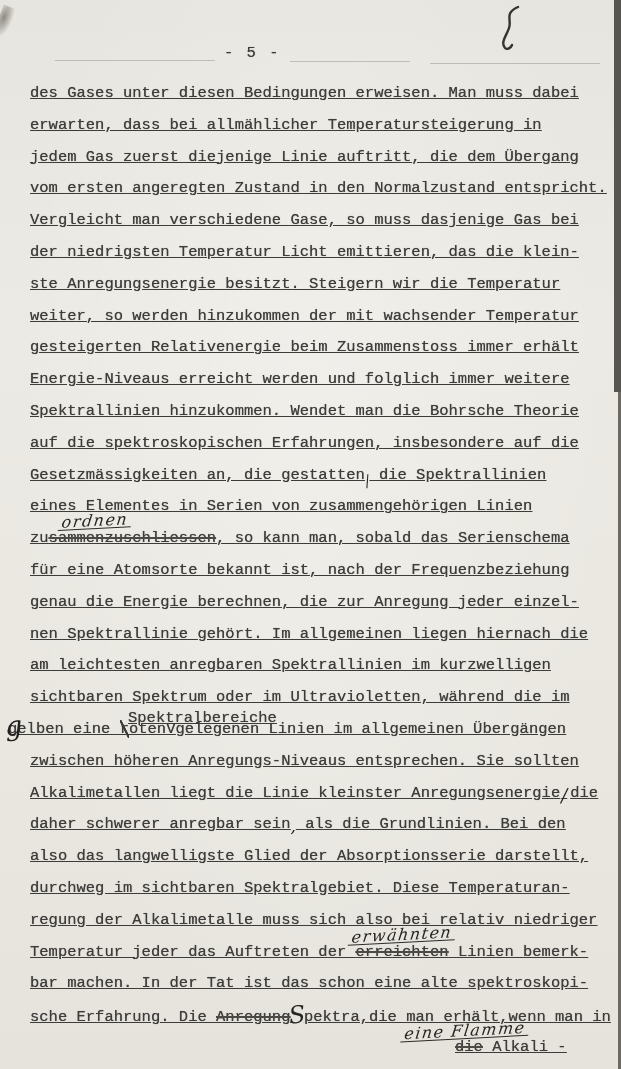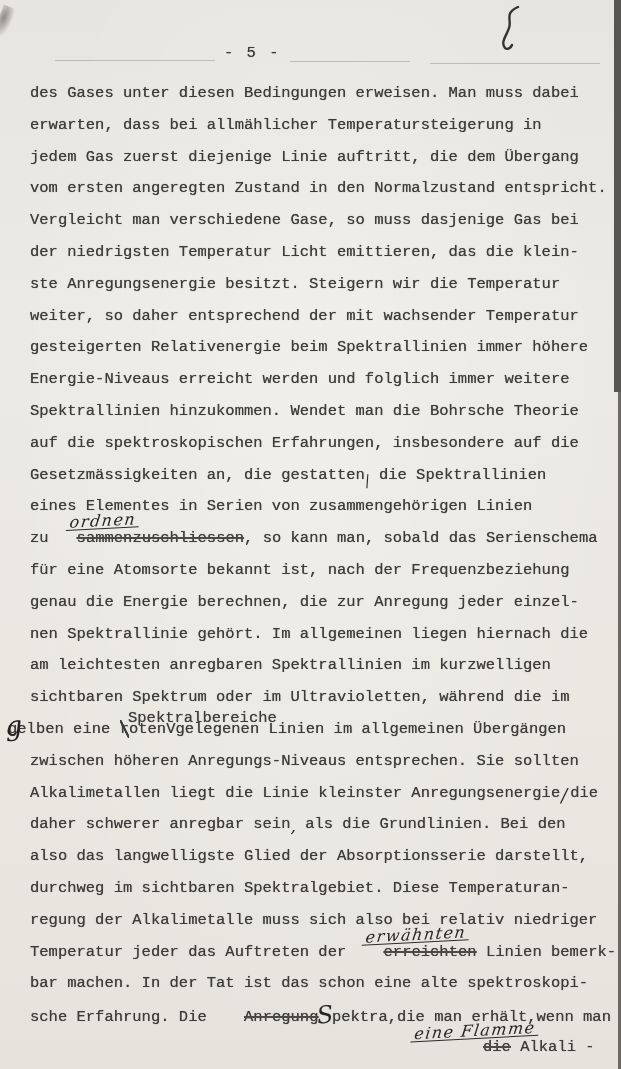--- a/index.html
+++ b/index.html
@@ -29,23 +29,23 @@
   .page-number{
     position:absolute;top:44px;left:224px;
     font-size:15.5px;letter-spacing:2px;
     text-shadow:0 0 .7px rgba(55,54,50,.8);
   }
   .text-block{
     position:absolute;top:82px;left:30px;right:8px;
     font-size:15.5px;
     text-shadow:0 0 .7px rgba(55,54,50,.75);
   }
-  .line{height:31.8px;line-height:23px;white-space:pre;position:relative;}
+  .line{height:31.8px;line-height:23px;white-space:pre;position:relative;text-decoration:underline;}
   .seg{position:relative;}
-  .strike{text-decoration:line-through;text-decoration-thickness:2px;text-decoration-color:#4b4a46;padding-left:28px;}
+  .strike{text-decoration:line-through;text-decoration-thickness:2px;text-decoration-color:#4b4a46;}
   .slashed{background:linear-gradient(to top right, transparent 42%, #3d3c3a 46%, #3d3c3a 56%, transparent 60%);}
   .hand{font-family:"DejaVu Serif","Liberation Serif",serif;font-style:italic;color:#262522;text-shadow:none;}
   .big-s{font-size:24px;vertical-align:-2px;margin:0 -2px 0 -1px;display:inline-block;transform:rotate(-6deg);}
   .mark-pipe{font-size:14px;vertical-align:-6px;display:inline-block;transform:rotate(4deg);}
   .mark-slash{font-size:18px;vertical-align:-5px;margin:0 3px 0 1px;}
   .mark-comma{font-size:17px;vertical-align:-4px;}
   .note{
     position:absolute;left:50%;top:-16px;transform:translateX(-50%) rotate(-3deg) skewX(-10deg);
     font-family:"DejaVu Serif","Liberation Serif",serif;font-style:italic;
     font-size:16px;letter-spacing:1.5px;color:#262522;text-shadow:none;
@@ -81,22 +81,22 @@
   <div class="page-number">- 5 -</div>
 
   <div class="text-block">
       <div class="line"><span class="seg">des Gases unter diesen Bedingungen erweisen. Man muss dabei</span></div>
       <div class="line"><span class="seg">erwarten, dass bei allmählicher Temperatursteigerung in</span></div>
       <div class="line"><span class="seg">jedem Gas zuerst diejenige Linie auftritt, die dem Übergang</span></div>
       <div class="line"><span class="seg">vom ersten angeregten Zustand in den Normalzustand entspricht.</span></div>
       <div class="line"><span class="seg">Vergleicht man verschiedene Gase, so muss dasjenige Gas bei</span></div>
       <div class="line"><span class="seg">der niedrigsten Temperatur Licht emittieren, das die klein-</span></div>
       <div class="line"><span class="seg">ste Anregungsenergie besitzt. Steigern wir die Temperatur</span></div>
-      <div class="line"><span class="seg">weiter, so daher entsprechend der mit wachsender Temperatur</span></div>
-      <div class="line"><span class="seg">gesteigerten Relativenergie beim Spektrallinien immer höhere</span></div>
+      <div class="line"><span class="seg">weiter, so werden hinzukommen der mit wachsender Temperatur</span></div>
+      <div class="line"><span class="seg">gesteigerten Relativenergie beim Zusammenstoss immer erhält</span></div>
       <div class="line"><span class="seg">Energie-Niveaus erreicht werden und folglich immer weitere</span></div>
       <div class="line"><span class="seg">Spektrallinien hinzukommen. Wendet man die Bohrsche Theorie</span></div>
       <div class="line"><span class="seg">auf die spektroskopischen Erfahrungen, insbesondere auf die</span></div>
       <div class="line"><span class="seg">Gesetzmässigkeiten an, die gestatten</span><span class="seg hand mark-pipe">|</span><span class="seg"> die Spektrallinien</span></div>
       <div class="line"><span class="seg">eines Elementes in Serien von zusammengehörigen Linien</span></div>
       <div class="line"><span class="seg">zu</span><span class="seg strike">sammenzuschliessen<span class="note note-left">ordnen</span></span><span class="seg">, so kann man, sobald das Serienschema</span></div>
       <div class="line"><span class="seg">für eine Atomsorte bekannt ist, nach der Frequenzbeziehung</span></div>
       <div class="line"><span class="seg">genau die Energie berechnen, die zur Anregung jeder einzel-</span></div>
       <div class="line"><span class="seg">nen Spektrallinie gehört. Im allgemeinen liegen hiernach die</span></div>
       <div class="line"><span class="seg">am leichtesten anregbaren Spektrallinien im kurzwelligen</span></div>

